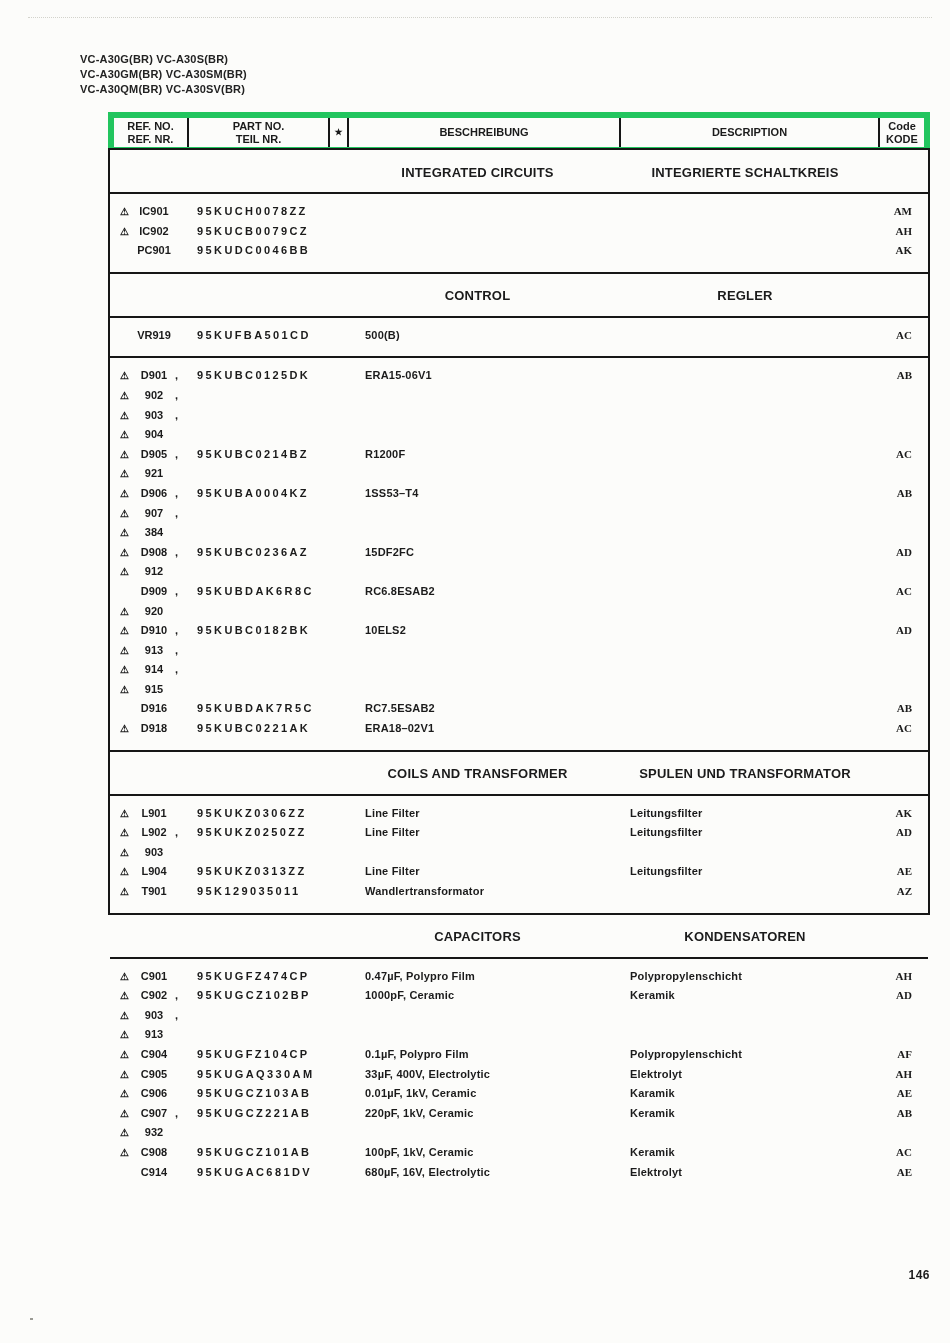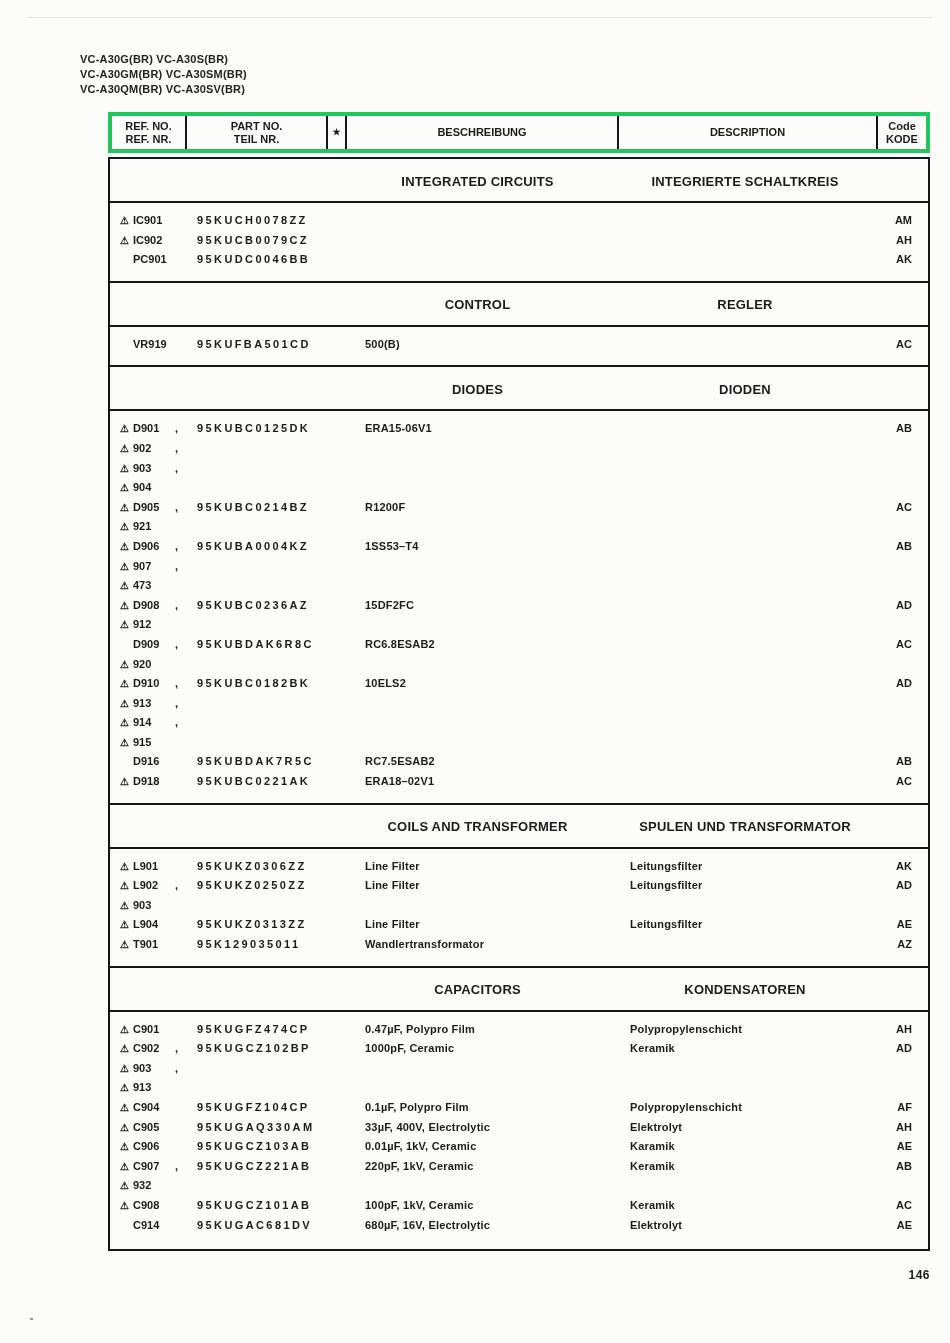--- a/index.html
+++ b/index.html
@@ -17,62 +17,62 @@
   .bottom-mark {
     position:absolute; left:30px; top:1318px; width:3px; height:2px; background:#9a9a94;
   }
   .models {
     position:absolute; left:80px; top:52px;
     font-size:11px; font-weight:bold; line-height:15px; letter-spacing:.2px; color:#222;
   }
   
   .table-header {
     position:absolute; left:108px; top:112px; width:822px; height:41px;
-    border:4px solid #22c55e; display:flex; background:#fcfcfa;
+    border:6px solid #22c55e; display:flex; background:#fcfcfa;
   }
   .hc {
     display:flex; flex-direction:column; align-items:center; justify-content:center;
     font-size:11px; font-weight:bold; line-height:13px;
     border-right:2px solid #161616; text-align:center;
   }
   .c-h-ref  { width:75px; }
   .c-h-part { width:141px;align-items:center; }
   .c-h-star { width:19px; }
   .c-h-desc { width:259px; }
   .c-h-de   { width:272px; }
   .c-h-code { flex:1; border-right:none; }
   .c-h-star .star { font-size:9px; }
   
   .table-body {
-    position:absolute; left:108px; top:157px; width:822px; height:1094px;
+    position:absolute; left:108px; top:148px; width:822px; height:767px;
     border:2px solid #161616; background:#fcfcfa;
   }
   .title-band { position:relative; height:44px; border-bottom:2px solid #161616; }
   .title-en, .title-de {
     position:absolute; top:0; height:44px; display:flex; align-items:center; justify-content:center;
     font-size:13px; font-weight:bold; letter-spacing:.2px; white-space:nowrap;
   }
   .title-en { left:237px; width:261px; }
   .title-de { left:498px; width:274px;text-align:right; }
   .rows { padding:8px 0 11px 0; border-bottom:2px solid #161616; }
   .section:last-child .rows { border-bottom:none; }
   .row {
     display:flex; align-items:flex-start;
     padding-left:10px; padding-right:16px;
     font-size:11px; font-weight:bold; line-height:19.6px;
   }
   .c-ref  { width:77px; flex:none; }
   .ref-line { display:flex; line-height:19.6px; }
   .warn   { width:13px; flex:none; font-size:10px; }
-  .rname  { width:42px; flex:none; text-align:left; }
+  .rname  { width:42px; flex:none; text-align:center; }
   .rcomma { flex:1; }
   .c-part { width:168px; flex:none; letter-spacing:2.4px; white-space:nowrap; }
   .c-desc { width:265px; flex:none; letter-spacing:.2px; white-space:nowrap; }
   .c-de   { flex:1; letter-spacing:.2px; white-space:nowrap; }
-  .c-code { width:30px; flex:none; text-align:right; }
+  .c-code { width:30px; flex:none; text-align:right;font-family:Liberation Serif, serif; }
   .page-number {
     position:absolute; left:108px; top:1268px; width:822px;
     text-align:right; font-size:12px; font-weight:bold; letter-spacing:.5px;
   }
 </style>
 </head>
 <body>
 
 <div class="page">
 
@@ -171,24 +171,20 @@
               </div>
             </div>
             <div class="c-part">95KUFBA501CD</div>
             <div class="c-desc">500(B)</div>
             <div class="c-de"></div>
             <div class="c-code">AC</div>
           </div>
         </div>
       </div>
       <div class="section">
-        <div class="title-band">
-          <div class="title-en">DIODES</div>
-          <div class="title-de">DIODEN</div>
-        </div>
         <div class="rows">
           <div class="row">
             <div class="c-ref">
               <div class="ref-line">
                 <span class="warn">⚠</span>
                 <span class="rname">D901</span>
                 <span class="rcomma">,</span>
               </div>
               <div class="ref-line">
                 <span class="warn">⚠</span>
@@ -236,21 +232,21 @@
                 <span class="rname">D906</span>
                 <span class="rcomma">,</span>
               </div>
               <div class="ref-line">
                 <span class="warn">⚠</span>
                 <span class="rname">907</span>
                 <span class="rcomma">,</span>
               </div>
               <div class="ref-line">
                 <span class="warn">⚠</span>
-                <span class="rname">473</span>
+                <span class="rname">384</span>
                 <span class="rcomma"></span>
               </div>
             </div>
             <div class="c-part">95KUBA0004KZ</div>
             <div class="c-desc">1SS53–T4</div>
             <div class="c-de"></div>
             <div class="c-code">AB</div>
           </div>
           <div class="row">
             <div class="c-ref">

